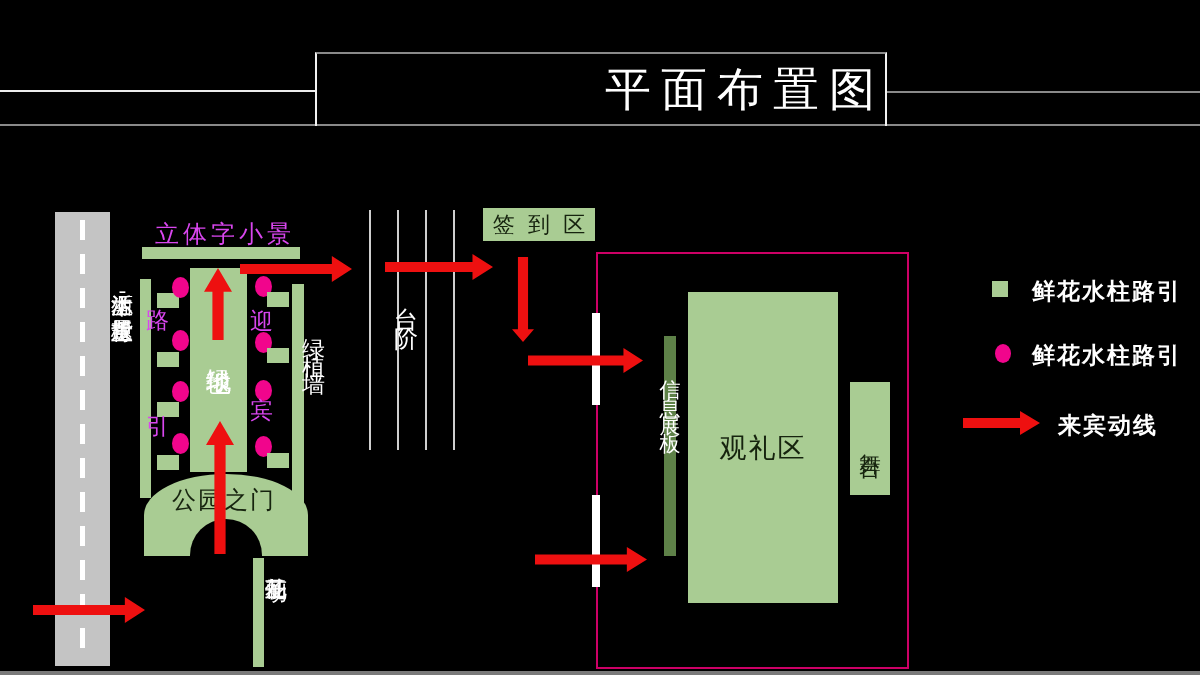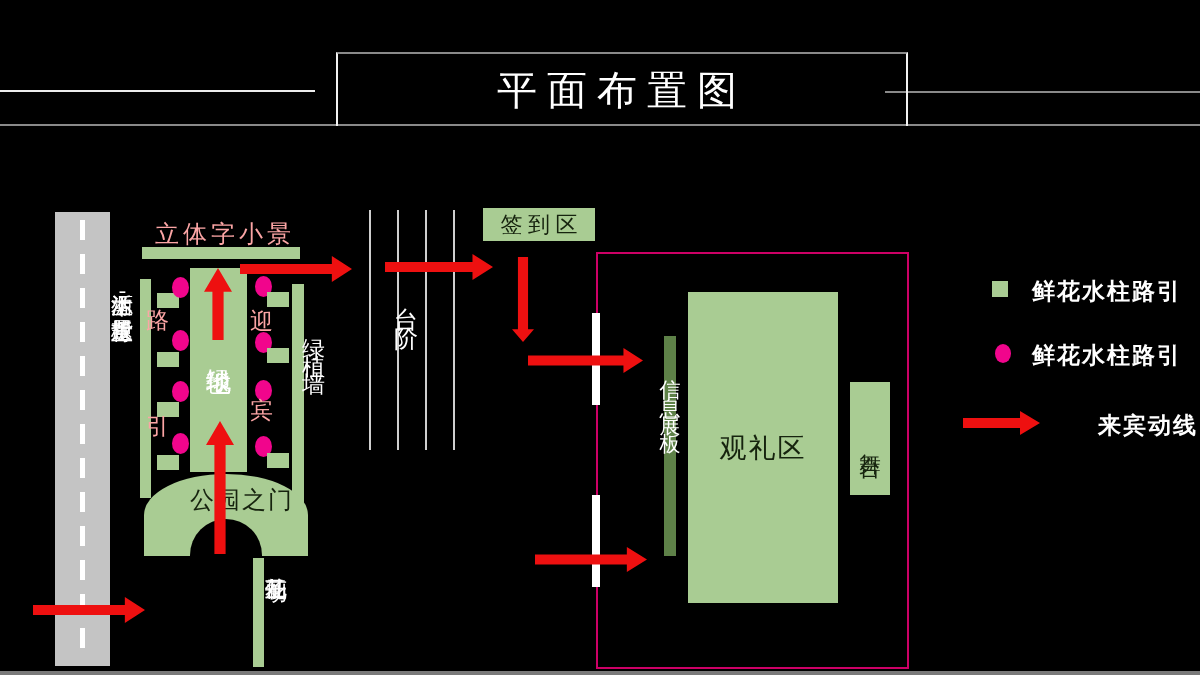--- a/index.html
+++ b/index.html
@@ -2,31 +2,31 @@
 <html style="--light-green: #a9cc93; --dark-green: #5e8148; --angel-pink: #f1058c; --boundary-pink: #cc0066; --arrow-red: #ee1010; --road-gray: #c4c4c4;"><head>
 <meta charset="utf-8">
 <style>
   html,body{margin:0;padding:0;background:#000;}
   .stage{position:relative;width:1200px;height:675px;background:#000;overflow:hidden;
          font-family:"Liberation Serif", serif;}
   .abs{position:absolute;}
   .hline{position:absolute;}
   .title-box{position:absolute;left:315px;top:52px;width:568px;height:72px;
              border-left:2px solid #f2f2f2;border-right:2px solid #f2f2f2;border-top:2px solid #8a8a8a;
-             display:flex;align-items:center;justify-content:center;
-             color:#fff;font-size:40px;letter-spacing:10px;font-family:"Liberation Serif", serif;margin-left:21px;}
+             display:flex;align-items:center;justify-content:flex-end;
+             color:#fff;font-size:46px;letter-spacing:10px;font-family:"Liberation Serif", serif;}
   .plan-heading{position:absolute;left:963px;top:162px;width:230px;
                 font-family:"Liberation Sans", sans-serif;font-weight:bold;
                 font-size:37px;letter-spacing:2px;color:#fff;}
   .road{position:absolute;left:55px;top:212px;width:55px;height:454px;background:var(--road-gray,#c4c4c4);}
   .road-dash{position:absolute;left:25px;top:8px;width:5px;height:438px;
              background:repeating-linear-gradient(to bottom,#fff 0 20px,transparent 20px 34px);}
   .vtext{position:absolute;writing-mode:vertical-rl;text-orientation:upright;
          color:#fff;font-family:"Liberation Serif", serif;white-space:nowrap;line-height:1;}
-  .htext{position:absolute;color:#fca5a5;font-family:"Liberation Serif", serif;white-space:nowrap;line-height:1;}
+  .htext{position:absolute;color:#d946ef;font-family:"Liberation Serif", serif;white-space:nowrap;line-height:1;}
   .dk{color:#16230e;}
   .sq{position:absolute;background:var(--light-green,#a9cc93);}
   .dot{position:absolute;background:var(--angel-pink,#f1058c);border-radius:50%;}
   .arr{position:absolute;background:var(--arrow-red,#ee1010);}
   .stepline{position:absolute;top:210px;width:2px;height:240px;background:#cfcfcf;}
   .greenfill{background:var(--light-green,#a9cc93);}
   .center{display:flex;align-items:center;justify-content:center;}
   .legend-label{position:absolute;font-family:Liberation Sans, sans-serif;font-weight:bold;
                 color:#fff;font-size:23px;letter-spacing:2px;}
 </style>
@@ -77,39 +77,39 @@
   <div class="sq" style="left:267px;top:348px;width:22px;height:15px;"></div>
   <div class="sq" style="left:267px;top:453px;width:22px;height:15px;"></div>
   <div class="htext" style="left:250px;top:310px;font-size:23px;">迎</div>
   <div class="htext" style="left:250px;top:399px;font-size:23px;">宾</div>
 
   <div class="sq" style="left:292px;top:284px;width:12px;height:219px;"></div>
   <div class="vtext" style="left:302px;top:320px;font-size:23px;letter-spacing:17px;">绿植墙</div>
 
   <div class="abs greenfill" style="left:144px;top:474px;width:164px;height:82px;border-radius:164px 164px 0 0 / 82px 82px 0 0;"></div>
   <div class="abs" style="left:190px;top:519px;width:72px;height:37px;background:#000;border-radius:72px 72px 0 0;"></div>
-  <div class="htext dk" style="left:172px;top:488px;font-size:24px;letter-spacing:2px;margin-left:18px;">公园之门</div>
+  <div class="htext dk" style="left:172px;top:488px;font-size:24px;letter-spacing:2px;">公园之门</div>
 
   <div class="arr" style="left:204px;top:268px;width:28px;height:72px;clip-path:polygon(50% 0,100% 33%,70% 33%,70% 100%,30% 100%,30% 33%,0 33%);"></div>
   <div class="arr" style="left:206px;top:421px;width:28px;height:133px;clip-path:polygon(50% 0,100% 18%,70% 18%,70% 100%,30% 100%,30% 18%,0 18%);"></div>
 
   <div class="sq" style="left:253px;top:558px;width:11px;height:109px;"></div>
   <div class="vtext" style="left:265px;top:560px;font-size:22px;letter-spacing:1px;">花仙子互动</div>
 
   <div class="arr" style="left:240px;top:256px;width:112px;height:26px;clip-path:polygon(0 31%,82% 31%,82% 0,100% 50%,82% 100%,82% 69%,0 69%);"></div>
 
   <div class="stepline" style="left:369px;"></div>
   <div class="stepline" style="left:397px;"></div>
   <div class="stepline" style="left:425px;"></div>
   <div class="stepline" style="left:453px;"></div>
   <div class="vtext" style="left:394px;top:288px;font-size:24px;letter-spacing:20px;">台阶</div>
   <div class="arr" style="left:385px;top:254px;width:108px;height:26px;clip-path:polygon(0 31%,81% 31%,81% 0,100% 50%,81% 100%,81% 69%,0 69%);"></div>
 
   <div class="abs greenfill center" style="left:483px;top:208px;width:112px;height:33px;">
-    <span class="dk" style="font-size:22px;font-family:Liberation Serif, serif;">签 到 区</span>
+    <span class="dk" style="font-size:22px;font-family:Liberation Mono, monospace;">签 到 区</span>
   </div>
   <div class="arr" style="left:512px;top:257px;width:22px;height:85px;clip-path:polygon(27% 0,73% 0,73% 85%,100% 85%,50% 100%,0 85%,27% 85%);"></div>
 
   <div class="abs" style="left:596px;top:252px;width:309px;height:413px;border:2px solid var(--boundary-pink,#cc0066);"></div>
   <div class="abs" style="left:592px;top:313px;width:8px;height:92px;background:#fff;"></div>
   <div class="abs" style="left:592px;top:495px;width:8px;height:92px;background:#fff;"></div>
 
   <div class="arr" style="left:528px;top:348px;width:115px;height:25px;clip-path:polygon(0 30%,83% 30%,83% 0,100% 50%,83% 100%,83% 70%,0 70%);"></div>
   <div class="arr" style="left:535px;top:547px;width:112px;height:25px;clip-path:polygon(0 30%,82% 30%,82% 0,100% 50%,82% 100%,82% 70%,0 70%);"></div>
 
@@ -122,15 +122,15 @@
 
   <div class="abs greenfill center" style="left:850px;top:382px;width:40px;height:113px;">
     <span class="dk" style="writing-mode:vertical-rl;text-orientation:upright;font-size:22px;letter-spacing:3px;font-family:'Liberation Serif', serif;">舞台</span>
   </div>
 
   <div class="sq" style="left:992px;top:281px;width:16px;height:16px;"></div>
   <div class="legend-label" style="left:1032px;top:276px;">鲜花水柱路引</div>
   <div class="dot" style="left:995px;top:344px;width:16px;height:19px;"></div>
   <div class="legend-label" style="left:1032px;top:340px;">鲜花水柱路引</div>
   <div class="arr" style="left:963px;top:411px;width:77px;height:24px;clip-path:polygon(0 29%,74% 29%,74% 0,100% 50%,74% 100%,74% 71%,0 71%);"></div>
-  <div class="legend-label" style="left:1058px;top:410px;margin-left:40px;">来宾动线</div>
+  <div class="legend-label" style="left:1058px;top:410px;">来宾动线</div>
 
 </div>
 
 </body></html>

